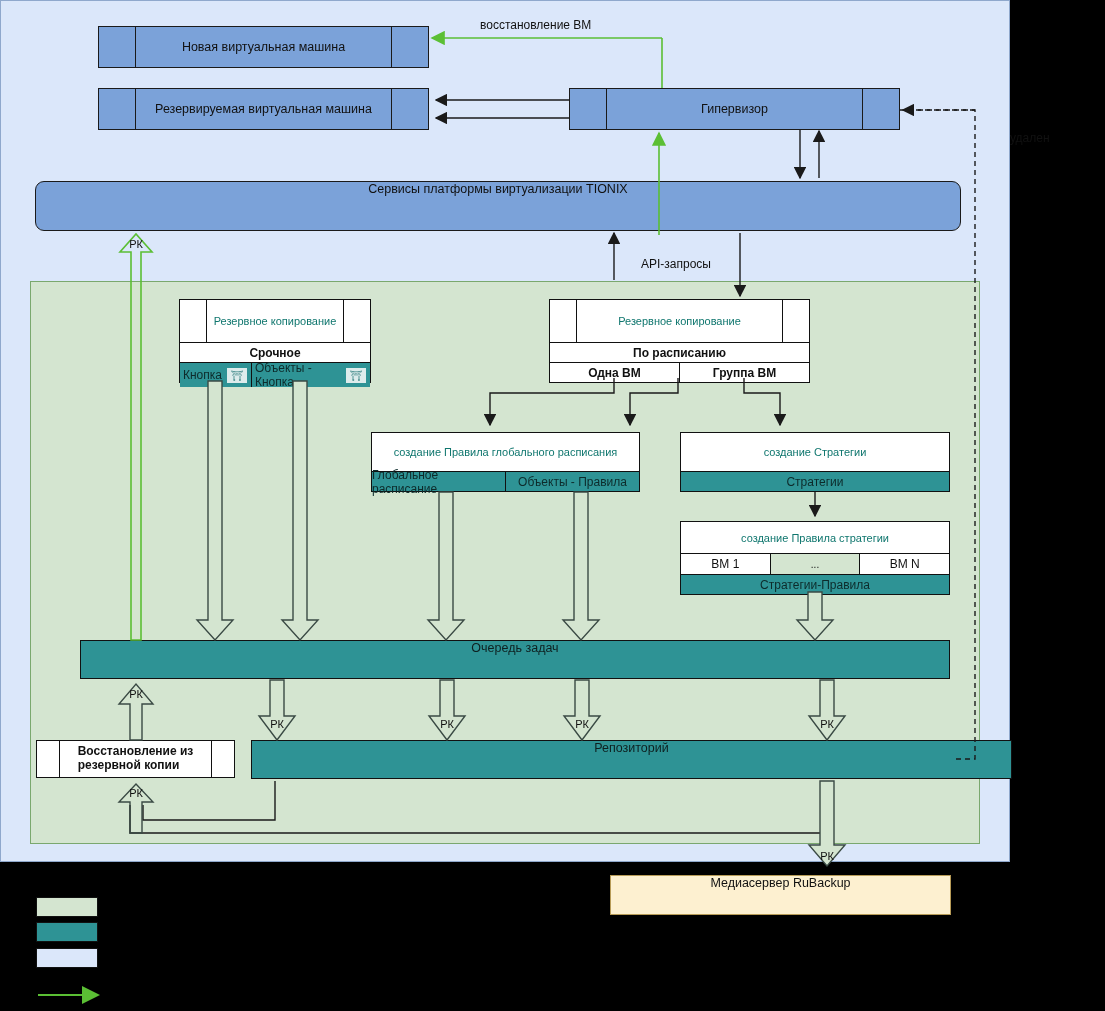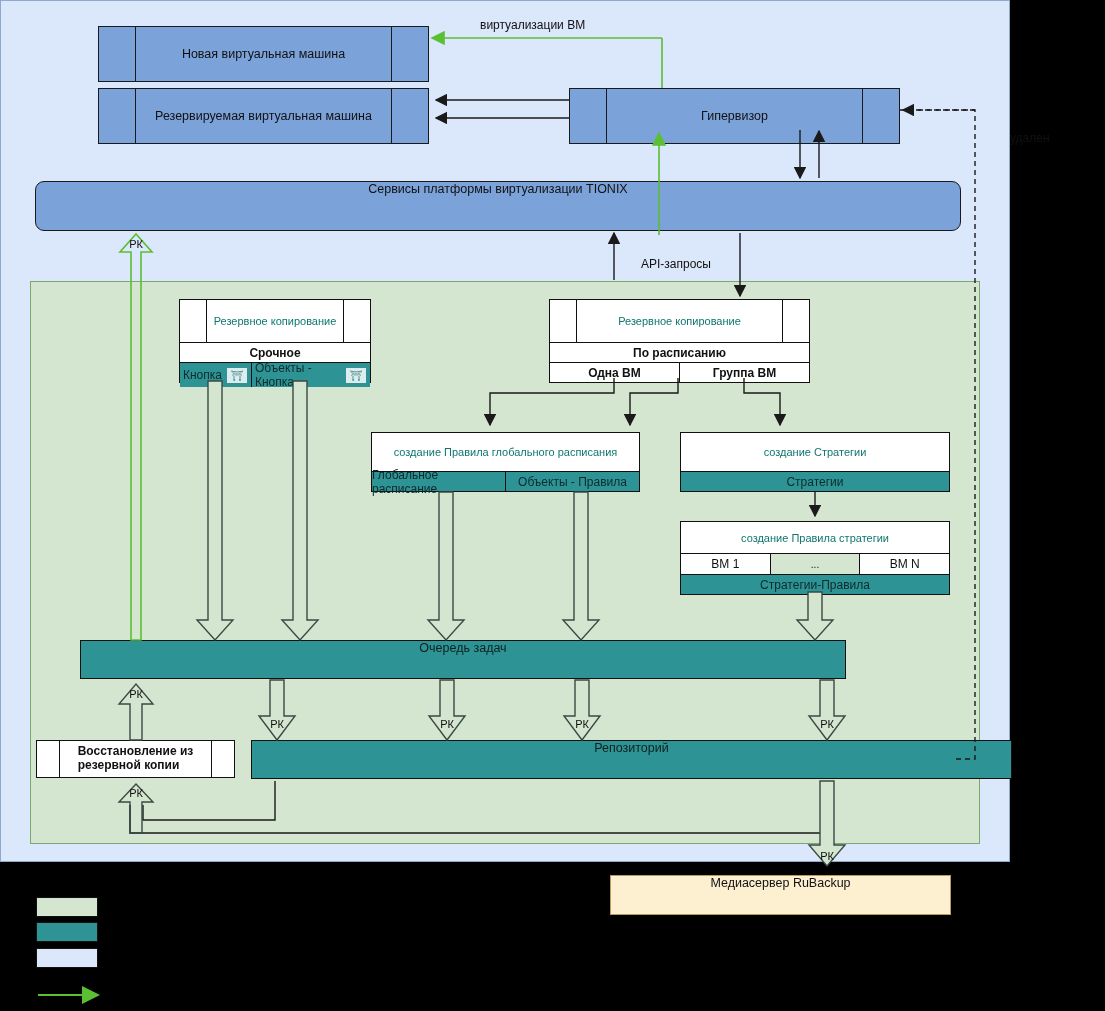--- a/index.html
+++ b/index.html
@@ -6,21 +6,21 @@
   body{font-family:"Liberation Sans","DejaVu Sans",sans-serif;}
   #stage{position:relative;width:1105px;height:1011px;background:#000;overflow:hidden;}
   .abs{position:absolute;box-sizing:border-box;}
   .ctr{display:flex;align-items:flex-start;justify-content:center;text-align:center;}
 
   
   #blue-zone{left:0;top:0;width:1010px;height:862px;background:#dbe7fa;border:1px solid #8fa8cc;}
   #green-zone{left:30px;top:281px;width:950px;height:563px;background:#d4e5d0;border:1px solid #7aa86e;}
 
   
-  .vmbar{background:#7ba2d9;border:1px solid #1a1a1a;height:56px;display:flex;}
+  .vmbar{background:#7ba2d9;border:1px solid #1a1a1a;height:42px;display:flex;}
   .vmbar .edge{width:36px;border-right:1px solid #1a1a1a;flex:0 0 36px;}
   .vmbar .edge.r{border-right:none;border-left:1px solid #1a1a1a;}
   .vmbar .mid{flex:1;display:flex;align-items:center;justify-content:center;font-size:12.5px;color:#111;}
 
   #svc-box{left:35px;top:181px;width:926px;height:50px;background:#7ba2d9;border:1px solid #1a1a1a;border-radius:9px;font-size:12.5px;color:#111;}
 
   
   .card{border:1px solid #111;background:#fff;}
   .card .hdr{display:flex;height:42px;}
   .card .hdr .pad{width:26px;border-right:1px solid #111;flex:0 0 26px;}
@@ -71,21 +71,21 @@
   <div class="abs vmbar" style="left:98px;top:88px;width:331px;">
     <div class="edge"></div>
     <div class="mid">Резервируемая виртуальная машина</div>
     <div class="edge r"></div>
   </div>
 
   <div class="abs ctr" id="svc-box">
     <span>Сервисы платформы виртуализации TIONIX</span>
   </div>
 
-  <div class="abs lbl" style="left:480px;top:18px;">виртуализации ВМ</div>
+  <div class="abs lbl" style="left:480px;top:18px;">восстановление ВМ</div>
   <div class="abs lbl" style="left:641px;top:257px;">API-запросы</div>
   <div class="abs lbl" style="left:974px;top:131px;margin-left:36px;">удален</div>
 
   <div class="abs card" style="left:179px;top:299px;width:192px;">
     <div class="hdr">
       <div class="pad"></div>
       <div class="title">Резервное копирование</div>
       <div class="pad r"></div>
     </div>
     <div class="row">
@@ -144,21 +144,21 @@
     <div class="row" style="height:20px;">
       <div class="cell">ВМ 1</div>
       <div class="cell" style="background:#d4e5d0;font-size:10px;">...</div>
       <div class="cell">ВМ N</div>
     </div>
     <div class="row teal-row">
       <div class="cell teal">Стратегии-Правила</div>
     </div>
   </div>
 
-  <div class="abs bigbar ctr" style="left:80px;top:640px;width:766px;height:39px;">
+  <div class="abs bigbar ctr" style="left:80px;top:640px;width:870px;height:39px;">
     <span>Очередь задач</span>
   </div>
 
   <div class="abs bigbar ctr" style="left:251px;top:740px;width:761px;height:39px;">
     <span>Репозиторий</span>
   </div>
 
   <div class="abs restore" style="left:36px;top:740px;width:199px;">
     <div class="pad"></div>
     <div class="t">

